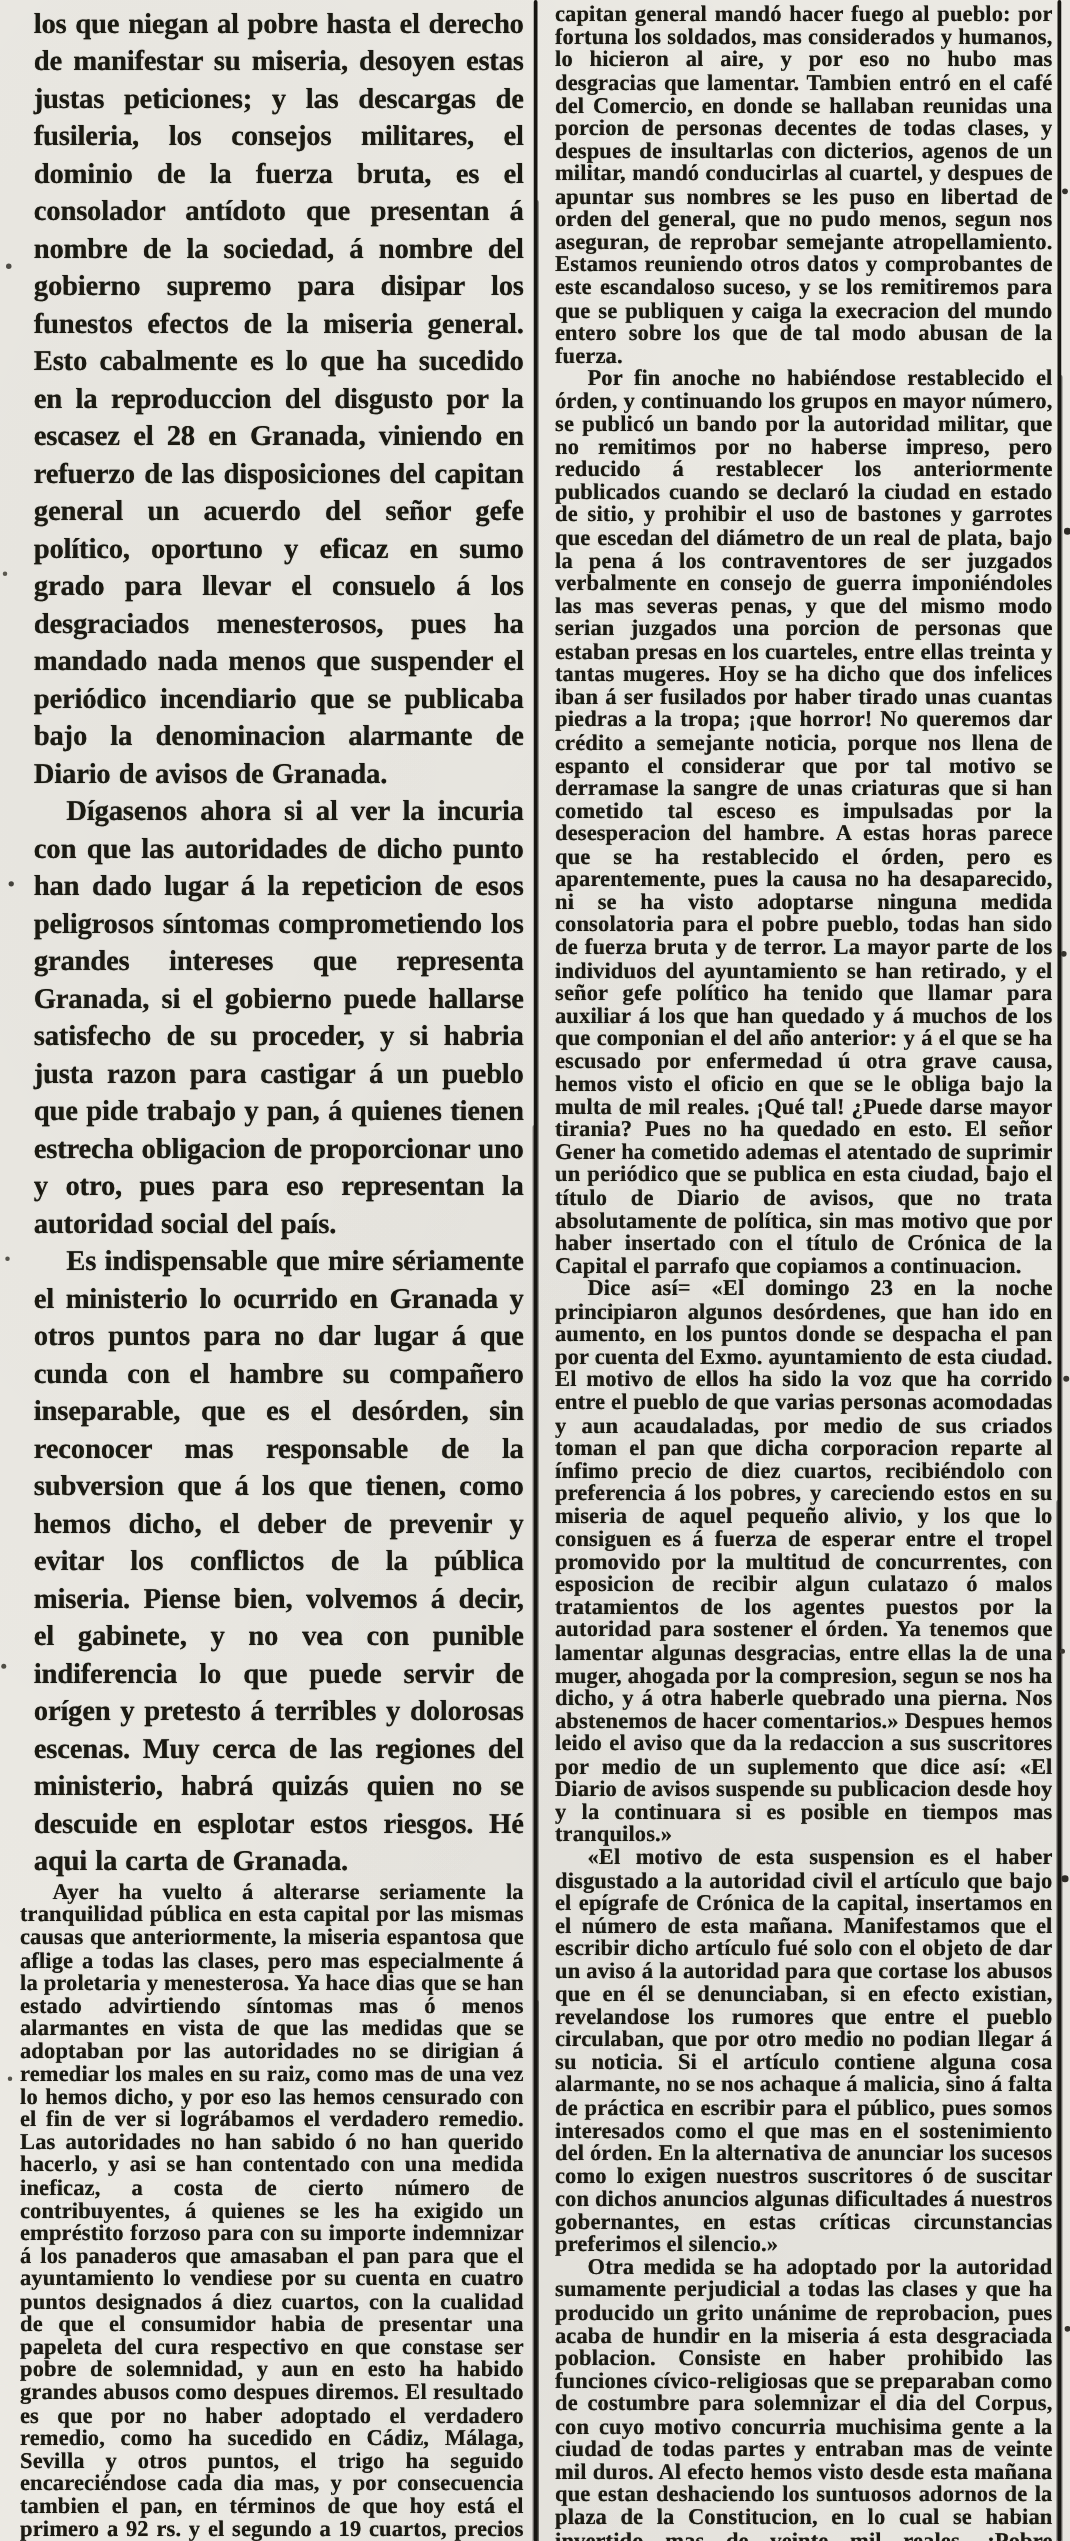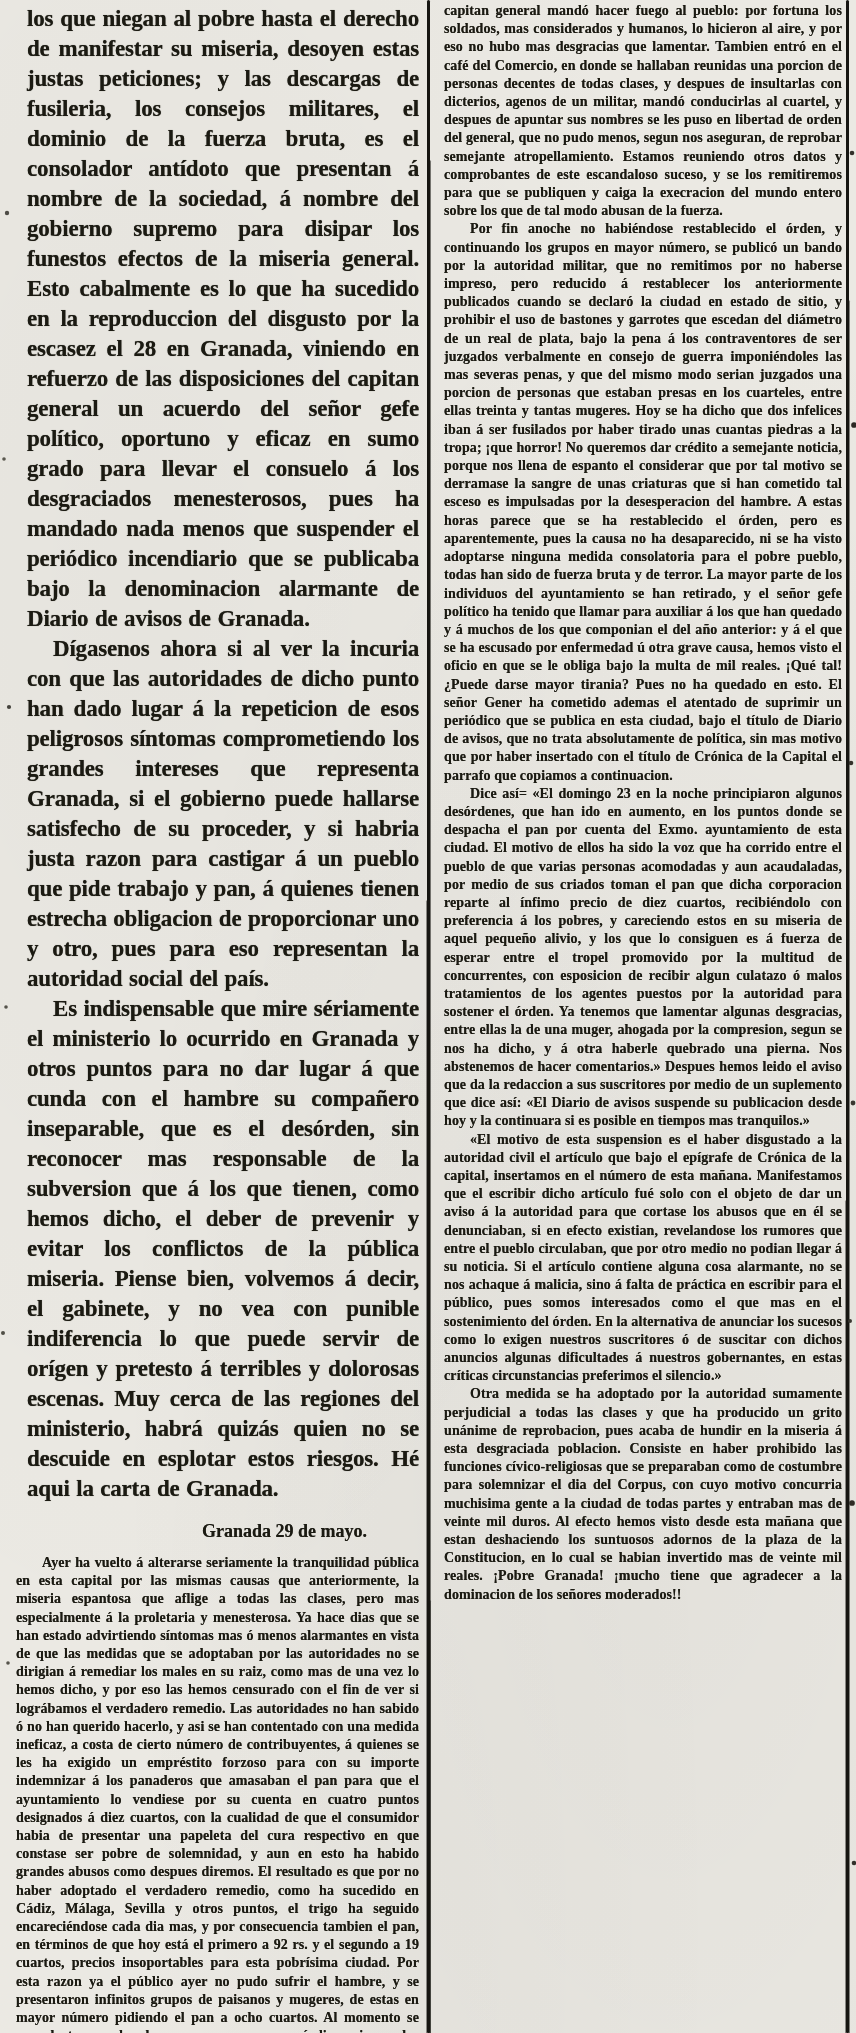--- a/index.html
+++ b/index.html
@@ -42,21 +42,21 @@
       line-height: 30px;
       font-weight: 700;
       letter-spacing: -0.2px;
       word-spacing: 1px;
       text-shadow: 0 0 0.7px rgba(27,26,18,0.75);
       margin-left: 11px;
     }
 
     
     .body-small p {
-      font-size: 14px;
+      font-size: 18px;
       line-height: 18.2px;
       font-weight: 700;
       letter-spacing: 0.1px;
       text-shadow: 0 0 0.55px rgba(27,26,18,0.7);
     }
 
     .indent { text-indent: 26px; }
 
     .dateline {
       font-size: 18px;
@@ -114,21 +114,20 @@
 <body>
 
 <div class="page">
 
   <div class="col col-left">
     <div class="body-large">
       <p>los que niegan al pobre hasta el derecho de manifestar su miseria, desoyen estas justas peticiones; y las descargas de fusileria, los consejos militares, el dominio de la fuerza bruta, es el consolador antídoto que presentan á nombre de la sociedad, á nombre del gobierno supremo para disipar los funestos efectos de la miseria general. Esto cabalmente es lo que ha sucedido en la reproduccion del disgusto por la escasez el 28 en Granada, viniendo en refuerzo de las disposiciones del capitan general un acuerdo del señor gefe político, oportuno y eficaz en sumo grado para llevar el consuelo á los desgraciados menesterosos, pues ha mandado nada menos que suspender el periódico incendiario que se publicaba bajo la denominacion alarmante de Diario de avisos de Granada.</p>
       <p class="indent">Dígasenos ahora si al ver la incuria con que las autoridades de dicho punto han dado lugar á la repeticion de esos peligrosos síntomas comprometiendo los grandes intereses que representa Granada, si el gobierno puede hallarse satisfecho de su proceder, y si habria justa razon para castigar á un pueblo que pide trabajo y pan, á quienes tienen estrecha obligacion de proporcionar uno y otro, pues para eso representan la autoridad social del país.</p>
       <p class="indent">Es indispensable que mire sériamente el ministerio lo ocurrido en Granada y otros puntos para no dar lugar á que cunda con el hambre su compañero inseparable, que es el desórden, sin reconocer mas responsable de la subversion que á los que tienen, como hemos dicho, el deber de prevenir y evitar los conflictos de la pública miseria. Piense bien, volvemos á decir, el gabinete, y no vea con punible indiferencia lo que puede servir de orígen y pretesto á terribles y dolorosas escenas. Muy cerca de las regiones del ministerio, habrá quizás quien no se descuide en esplotar estos riesgos. Hé aqui la carta de Granada.</p>
     </div>
-    <div class="dateline">Granada 29 de mayo.</div>
     <div class="body-small">
       <p class="indent">Ayer ha vuelto á alterarse seriamente la tranquilidad pública en esta capital por las mismas causas que anteriormente, la miseria espantosa que aflige a todas las clases, pero mas especialmente á la proletaria y menesterosa. Ya hace dias que se han estado advirtiendo síntomas mas ó menos alarmantes en vista de que las medidas que se adoptaban por las autoridades no se dirigian á remediar los males en su raiz, como mas de una vez lo hemos dicho, y por eso las hemos censurado con el fin de ver si lográbamos el verdadero remedio. Las autoridades no han sabido ó no han querido hacerlo, y asi se han contentado con una medida ineficaz, a costa de cierto número de contribuyentes, á quienes se les ha exigido un empréstito forzoso para con su importe indemnizar á los panaderos que amasaban el pan para que el ayuntamiento lo vendiese por su cuenta en cuatro puntos designados á diez cuartos, con la cualidad de que el consumidor habia de presentar una papeleta del cura respectivo en que constase ser pobre de solemnidad, y aun en esto ha habido grandes abusos como despues diremos. El resultado es que por no haber adoptado el verdadero remedio, como ha sucedido en Cádiz, Málaga, Sevilla y otros puntos, el trigo ha seguido encareciéndose cada dia mas, y por consecuencia tambien el pan, en términos de que hoy está el primero a 92 rs. y el segundo a 19 cuartos, precios insoportables para esta pobrísima ciudad. Por esta razon ya el público ayer no pudo sufrir el hambre, y se presentaron infinitos grupos de paisanos y mugeres, de estas en mayor número pidiendo el pan a ocho cuartos. Al momento se puso la tropa sobre las armas, y empezaron á discurrir por las calles grandes patrullas de infantería y caballeria que dieron varias cargas á la multitud hambrienta, de las que resultaron algunas desgracias. El que estuvo sumamente atrevido é inhumano fue el brigadier coronel del regimiento de África, el cual sin recibir las órdenes de,</p>
     </div>
   </div>
 
   <div class="col col-right body-small">
     <p>capitan general mandó hacer fuego al pueblo: por fortuna los soldados, mas considerados y humanos, lo hicieron al aire, y por eso no hubo mas desgracias que lamentar. Tambien entró en el café del Comercio, en donde se hallaban reunidas una porcion de personas decentes de todas clases, y despues de insultarlas con dicterios, agenos de un militar, mandó conducirlas al cuartel, y despues de apuntar sus nombres se les puso en libertad de orden del general, que no pudo menos, segun nos aseguran, de reprobar semejante atropellamiento. Estamos reuniendo otros datos y comprobantes de este escandaloso suceso, y se los remitiremos para que se publiquen y caiga la execracion del mundo entero sobre los que de tal modo abusan de la fuerza.</p>
     <p class="indent">Por fin anoche no habiéndose restablecido el órden, y continuando los grupos en mayor número, se publicó un bando por la autoridad militar, que no remitimos por no haberse impreso, pero reducido á restablecer los anteriormente publicados cuando se declaró la ciudad en estado de sitio, y prohibir el uso de bastones y garrotes que escedan del diámetro de un real de plata, bajo la pena á los contraventores de ser juzgados verbalmente en consejo de guerra imponiéndoles las mas severas penas, y que del mismo modo serian juzgados una porcion de personas que estaban presas en los cuarteles, entre ellas treinta y tantas mugeres. Hoy se ha dicho que dos infelices iban á ser fusilados por haber tirado unas cuantas piedras a la tropa; ¡que horror! No queremos dar crédito a semejante noticia, porque nos llena de espanto el considerar que por tal motivo se derramase la sangre de unas criaturas que si han cometido tal esceso es impulsadas por la desesperacion del hambre. A estas horas parece que se ha restablecido el órden, pero es aparentemente, pues la causa no ha desaparecido, ni se ha visto adoptarse ninguna medida consolatoria para el pobre pueblo, todas han sido de fuerza bruta y de terror. La mayor parte de los individuos del ayuntamiento se han retirado, y el señor gefe político ha tenido que llamar para auxiliar á los que han quedado y á muchos de los que componian el del año anterior: y á el que se ha escusado por enfermedad ú otra grave causa, hemos visto el oficio en que se le obliga bajo la multa de mil reales. ¡Qué tal! ¿Puede darse mayor tirania? Pues no ha quedado en esto. El señor Gener ha cometido ademas el atentado de suprimir un periódico que se publica en esta ciudad, bajo el título de Diario de avisos, que no trata absolutamente de política, sin mas motivo que por haber insertado con el título de Crónica de la Capital el parrafo que copiamos a continuacion.</p>
     <p class="indent">Dice así= «El domingo 23 en la noche principiaron algunos desórdenes, que han ido en aumento, en los puntos donde se despacha el pan por cuenta del Exmo. ayuntamiento de esta ciudad. El motivo de ellos ha sido la voz que ha corrido entre el pueblo de que varias personas acomodadas y aun acaudaladas, por medio de sus criados toman el pan que dicha corporacion reparte al ínfimo precio de diez cuartos, recibiéndolo con preferencia á los pobres, y careciendo estos en su miseria de aquel pequeño alivio, y los que lo consiguen es á fuerza de esperar entre el tropel promovido por la multitud de concurrentes, con esposicion de recibir algun culatazo ó malos tratamientos de los agentes puestos por la autoridad para sostener el órden. Ya tenemos que lamentar algunas desgracias, entre ellas la de una muger, ahogada por la compresion, segun se nos ha dicho, y á otra haberle quebrado una pierna. Nos abstenemos de hacer comentarios.» Despues hemos leido el aviso que da la redaccion a sus suscritores por medio de un suplemento que dice así: «El Diario de avisos suspende su publicacion desde hoy y la continuara si es posible en tiempos mas tranquilos.»</p>
     <p class="indent">«El motivo de esta suspension es el haber disgustado a la autoridad civil el artículo que bajo el epígrafe de Crónica de la capital, insertamos en el número de esta mañana. Manifestamos que el escribir dicho artículo fué solo con el objeto de dar un aviso á la autoridad para que cortase los abusos que en él se denunciaban, si en efecto existian, revelandose los rumores que entre el pueblo circulaban, que por otro medio no podian llegar á su noticia. Si el artículo contiene alguna cosa alarmante, no se nos achaque á malicia, sino á falta de práctica en escribir para el público, pues somos interesados como el que mas en el sostenimiento del órden. En la alternativa de anunciar los sucesos como lo exigen nuestros suscritores ó de suscitar con dichos anuncios algunas dificultades á nuestros gobernantes, en estas críticas circunstancias preferimos el silencio.»</p>

